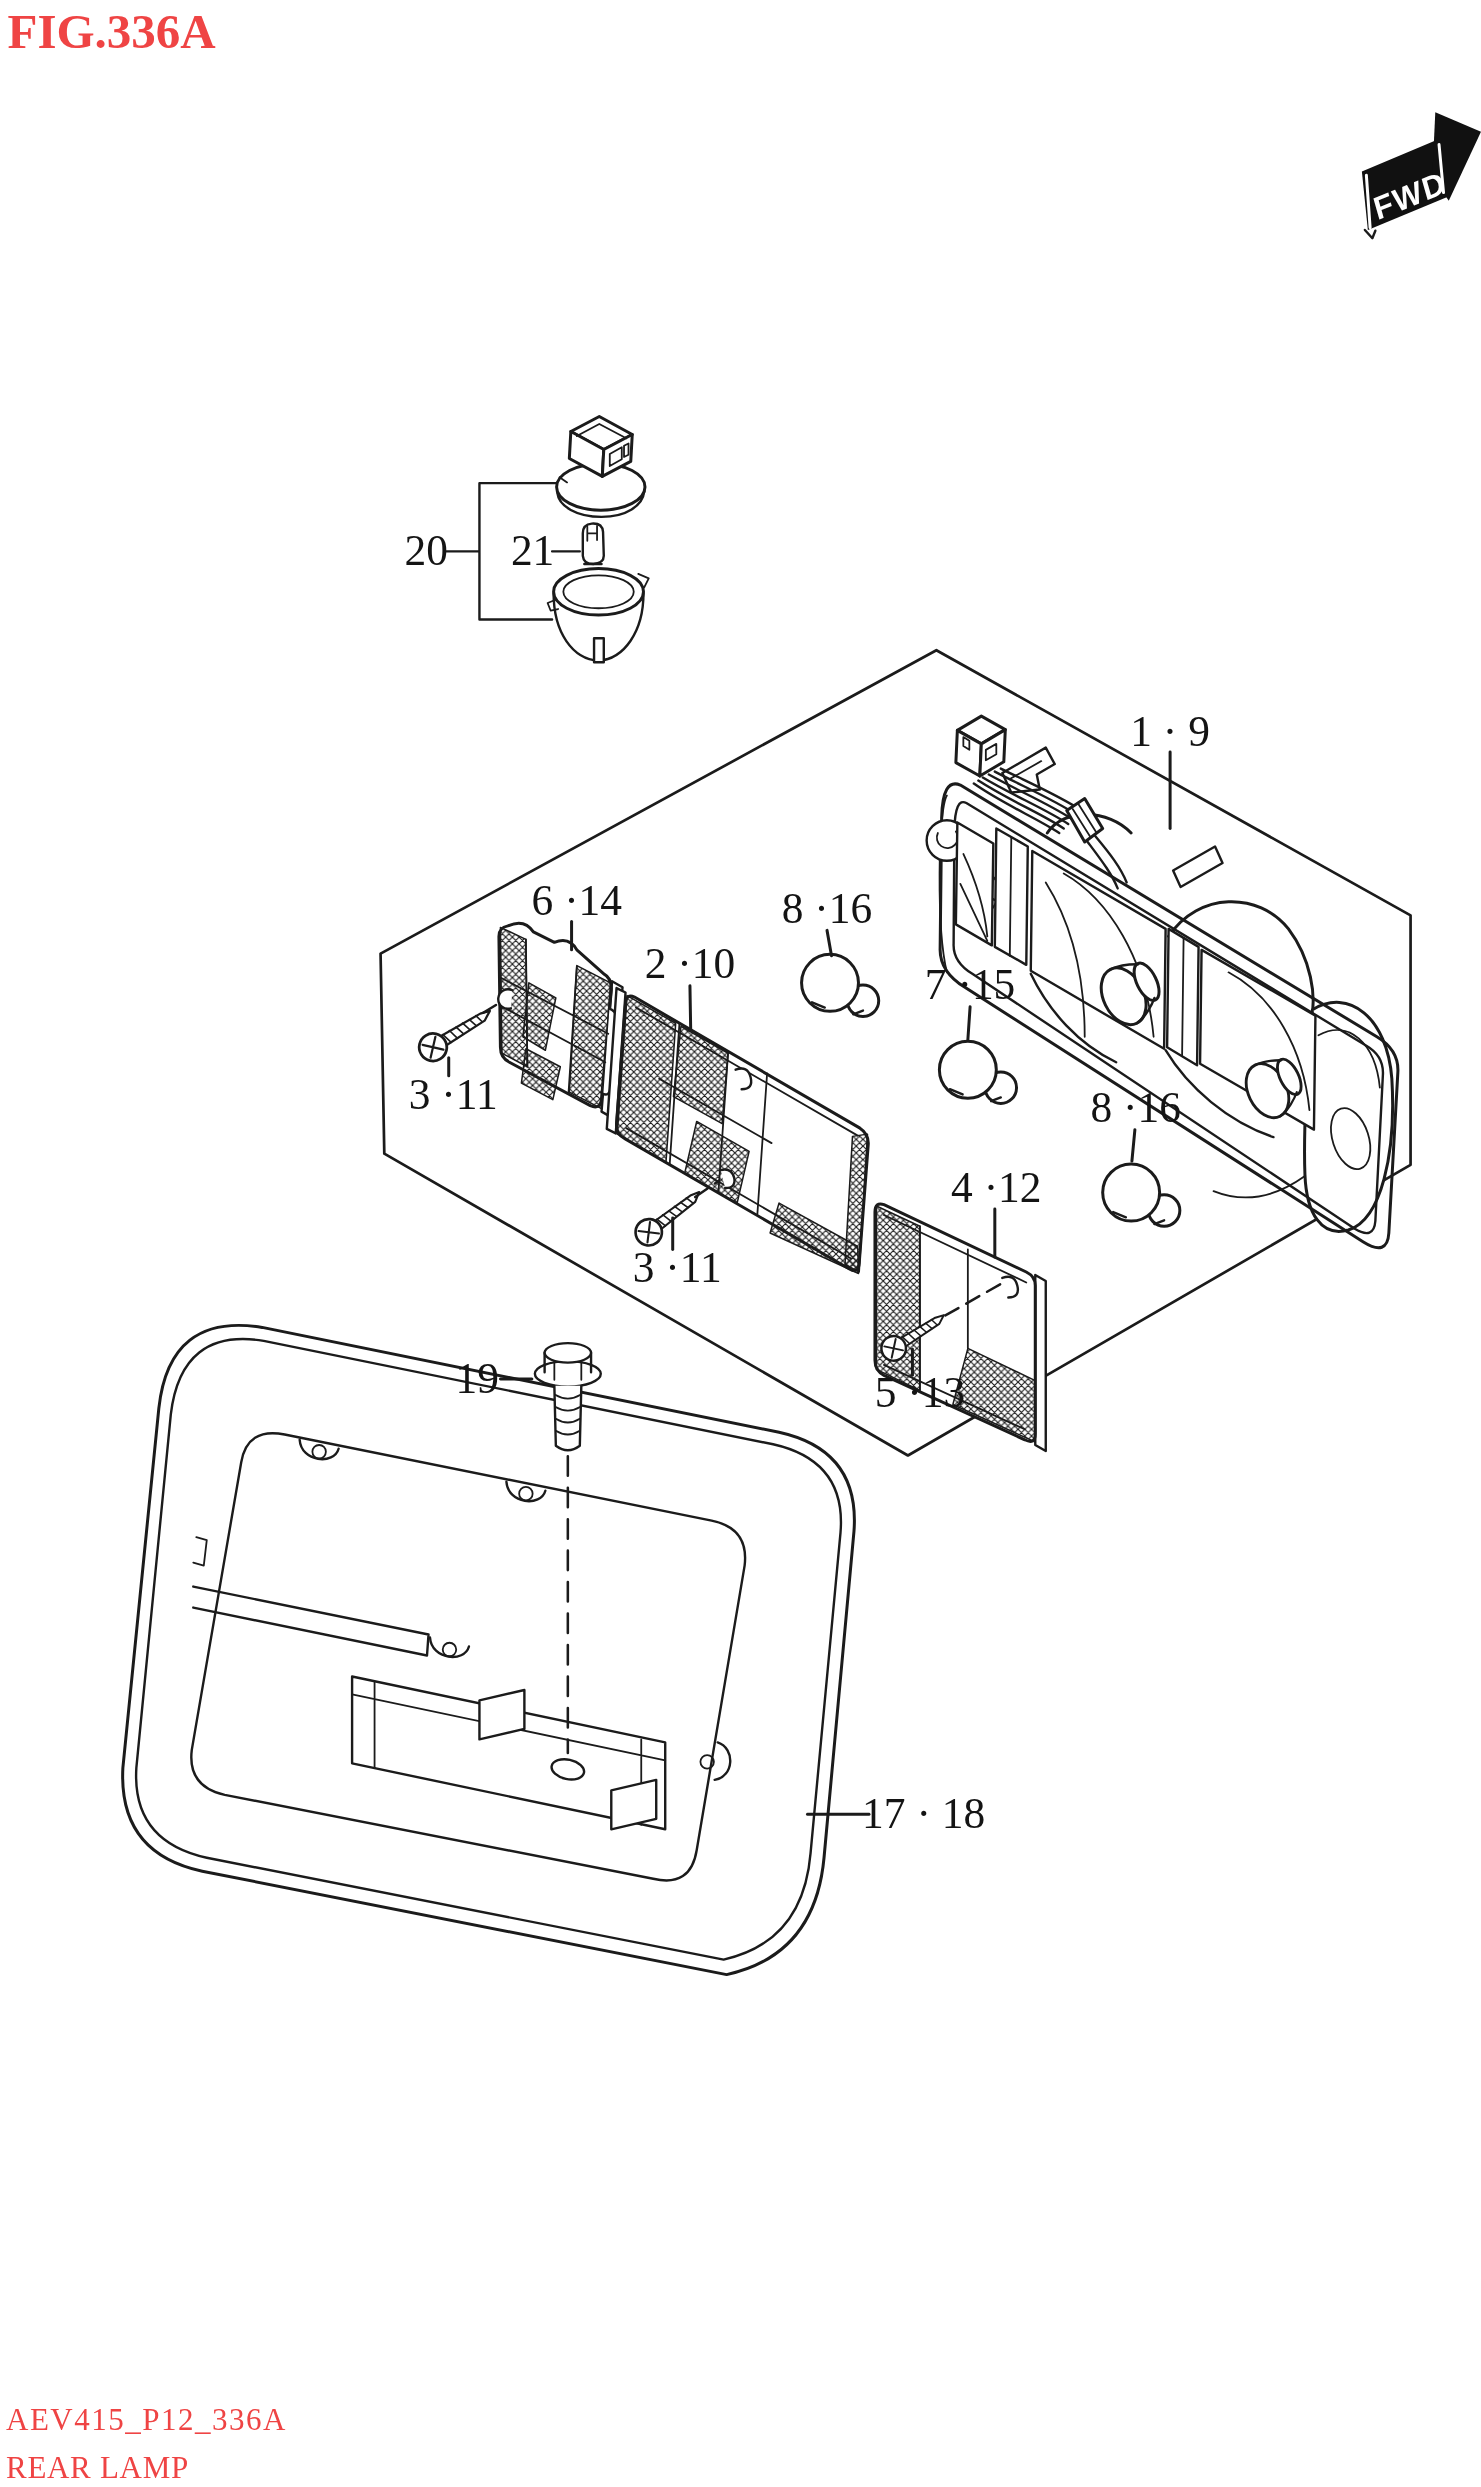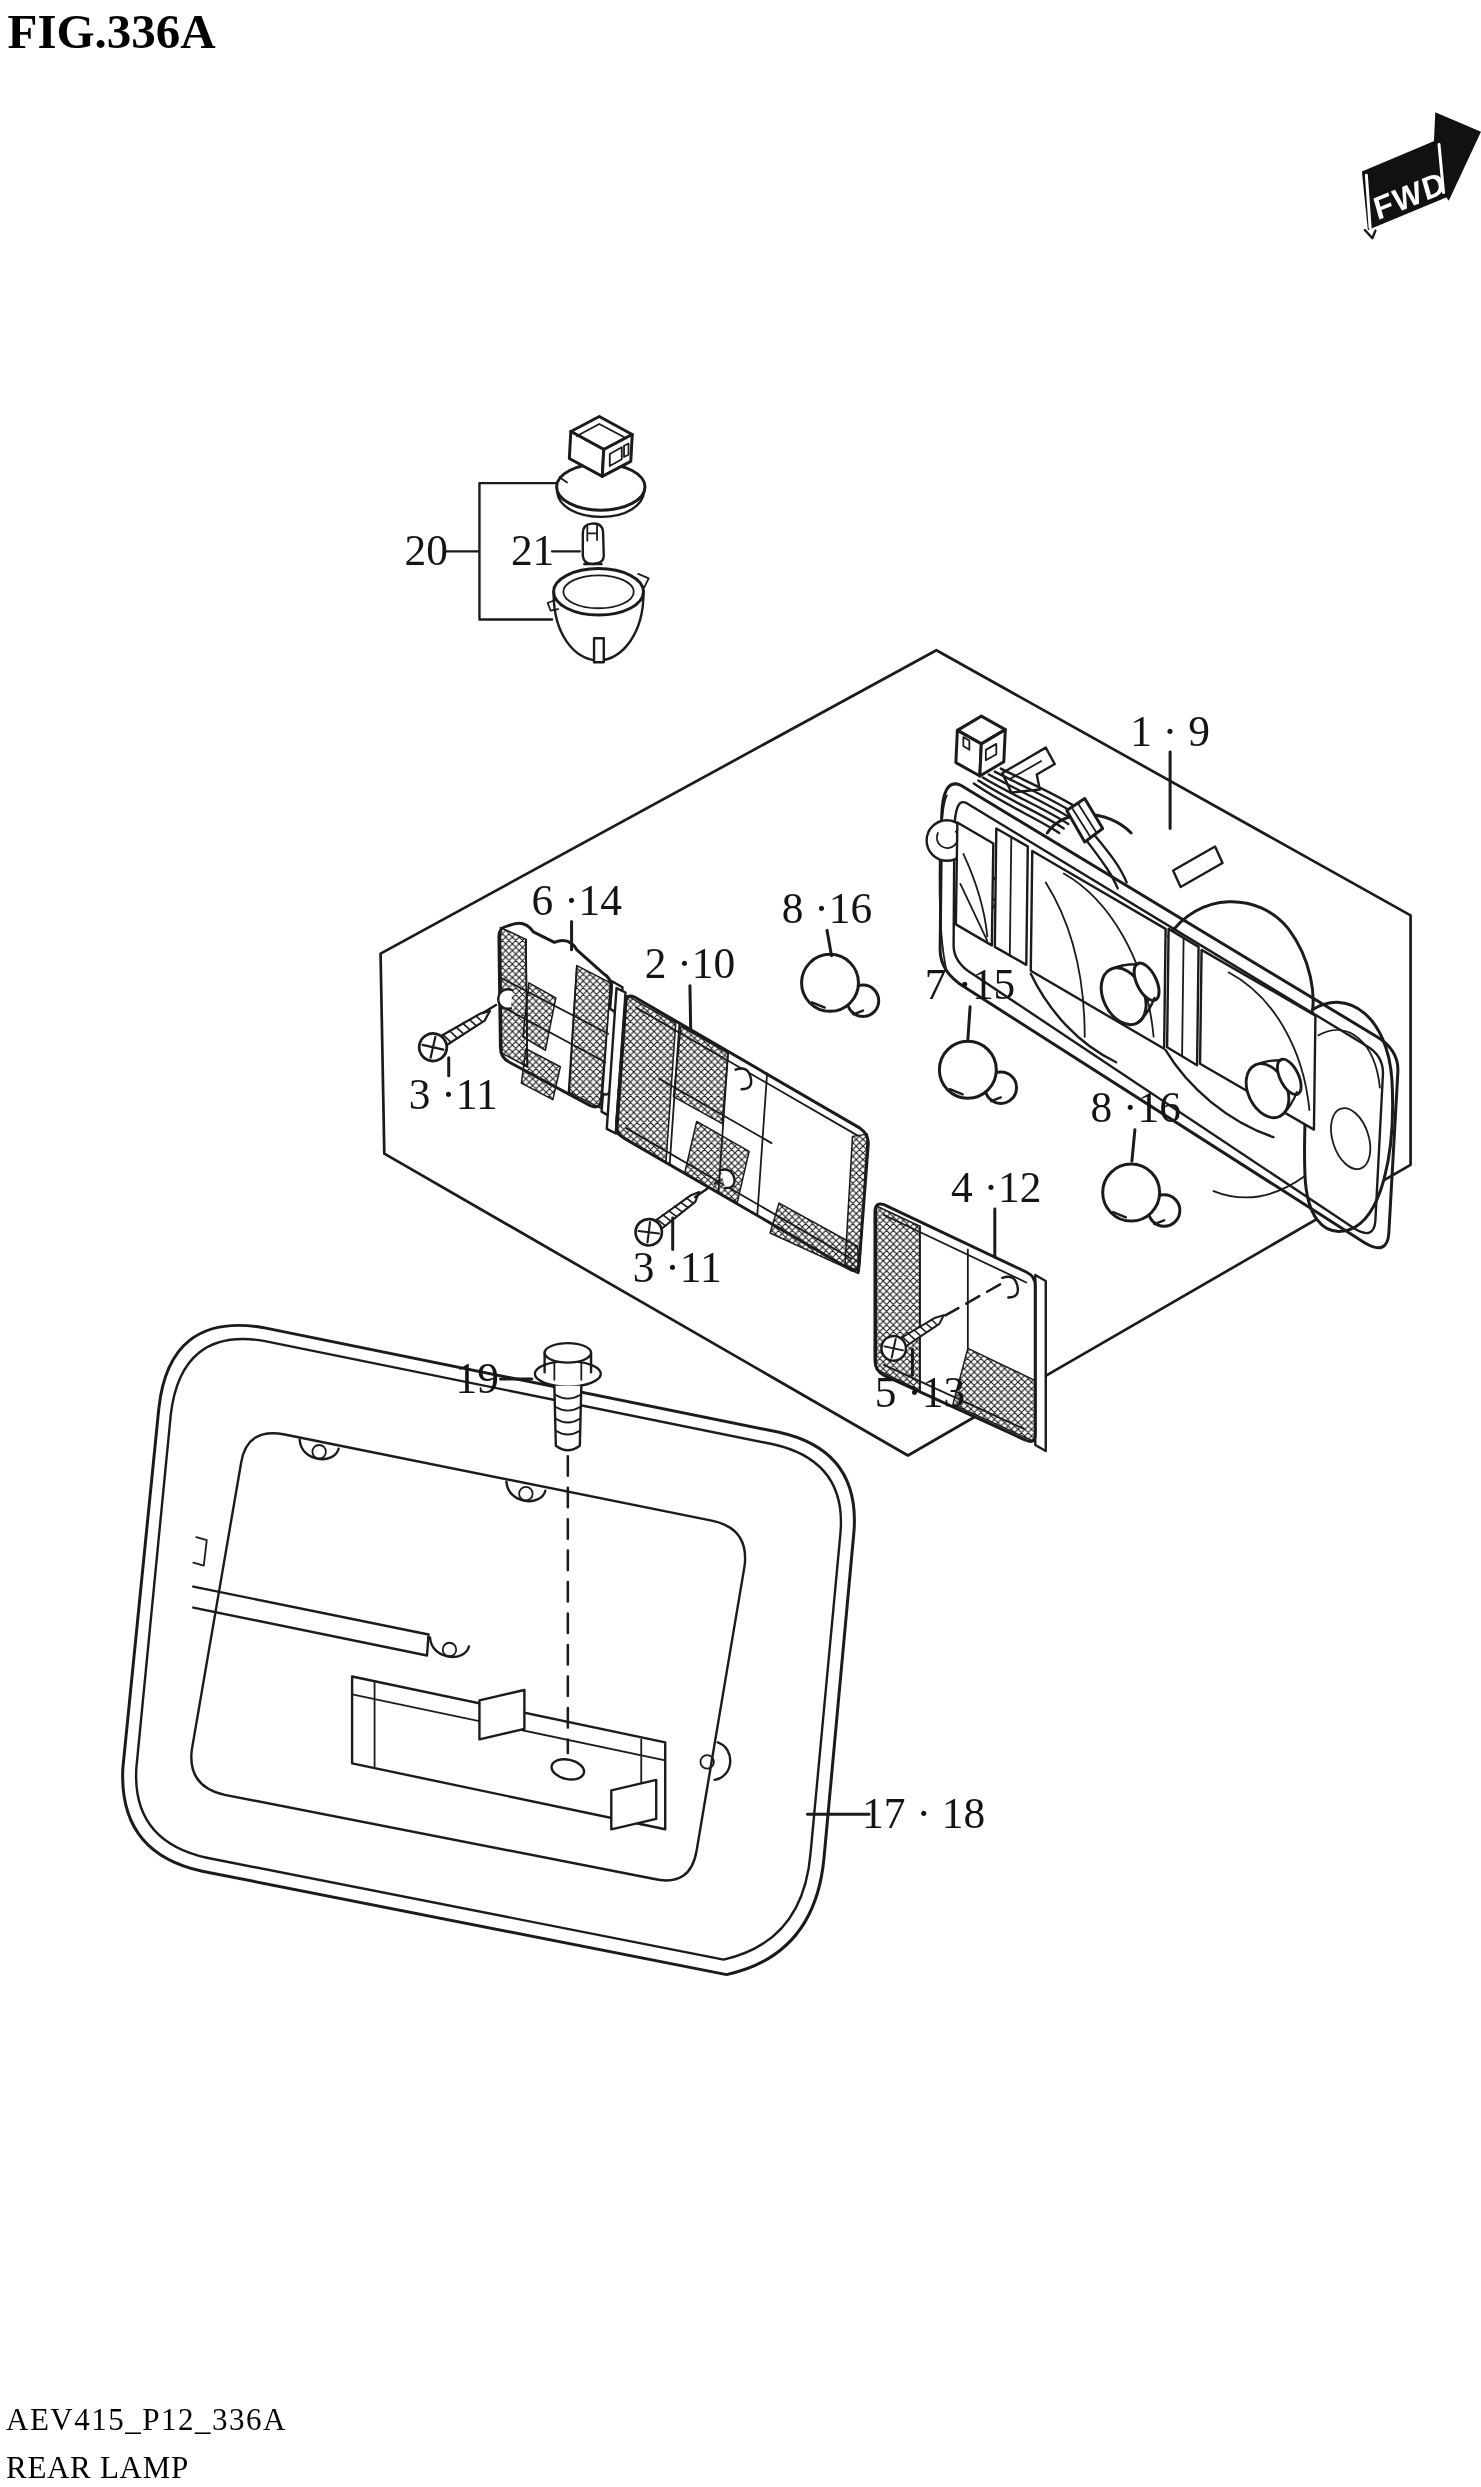--- a/index.html
+++ b/index.html
@@ -1,17 +1,17 @@
 <!DOCTYPE html>
 <html style="font-size:12px"><head>
 <meta charset="utf-8">
 <style>
   html,body{margin:0;padding:0;background:#e8e8e8;}
   .page{position:relative;width:1481px;height:2487px;background:#ffffff;overflow:hidden;
-        font-family:"Liberation Serif", serif;color:#000000;}
+        font-family:"Liberation Serif", serif;color:#ef4444;}
   .fig-title{position:absolute;left:7.5px;top:3px;font-size:49px;font-weight:600;letter-spacing:0px;}
   .footer{position:absolute;left:6px;top:2396px;font-size:31px;letter-spacing:0.7px;line-height:1.55;}
   .footer .code{letter-spacing:1.5px;}
   svg.diagram{position:absolute;left:0;top:0;}
   svg .ln,svg path,svg circle,svg ellipse,svg polygon,svg polyline,svg line{
       stroke:#1b1b1b;fill:none;stroke-width:4;stroke-linecap:round;stroke-linejoin:round;}
   svg .fw{fill:#ffffff;}
   svg .blk{fill:#111111;stroke:none;}
   svg .thin{stroke-width:2.4;}
   svg .med{stroke-width:3.2;}

